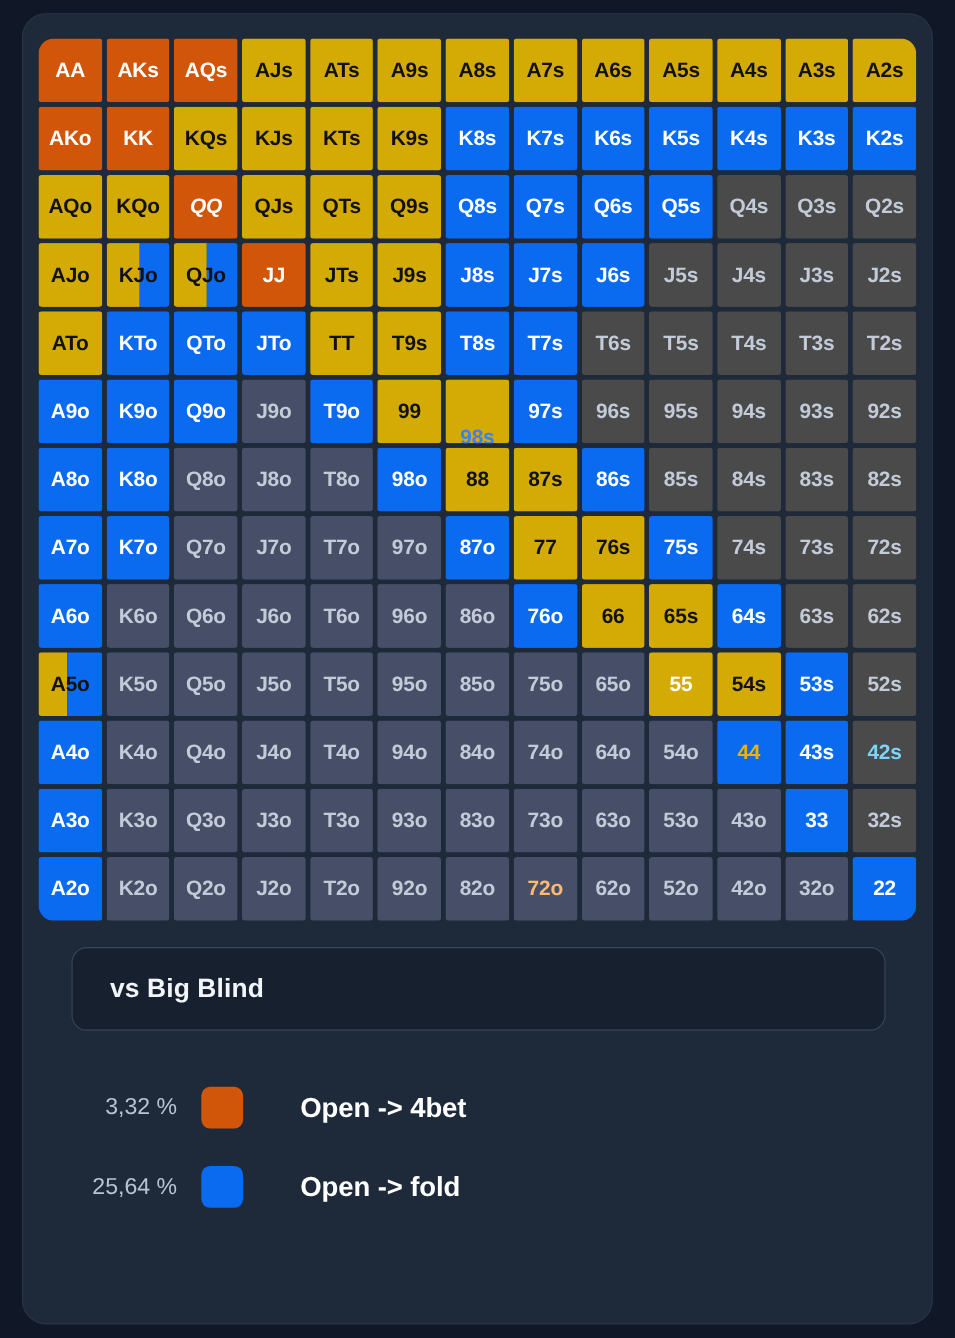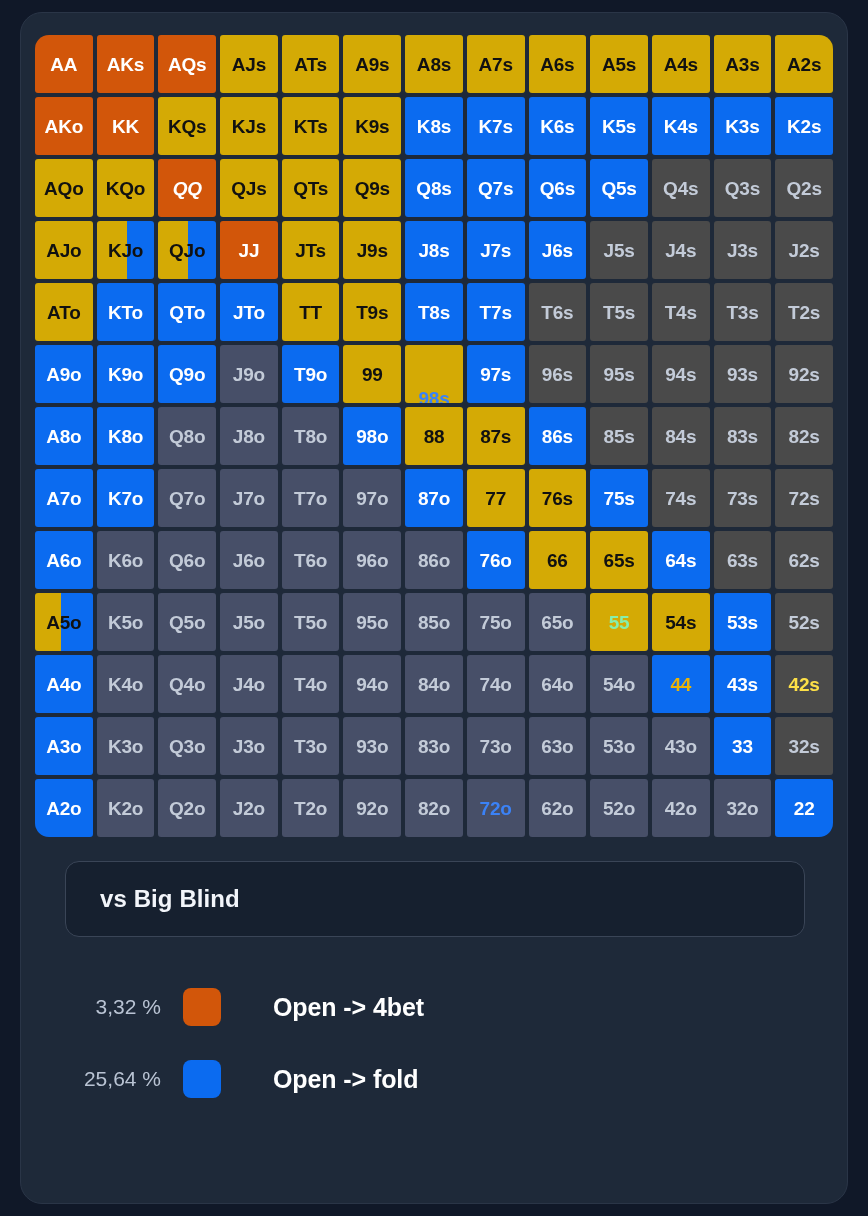--- a/index.html
+++ b/index.html
@@ -885,21 +885,21 @@
         <div class="cell">
           <div class="fills">
             <span style="width: 100%; background: rgb(71, 79, 104);"></span>
           </div>
           <span class="lbl" style="color: rgb(195, 203, 216);">65o</span>
         </div>
         <div class="cell">
           <div class="fills">
             <span style="width: 100%; background: rgb(212, 170, 5);"></span>
           </div>
-          <span class="lbl" style="color: #86efac;">55</span>
+          <span class="lbl" style="color: #ffffff;">55</span>
         </div>
         <div class="cell">
           <div class="fills">
             <span style="width: 100%; background: rgb(212, 170, 5);"></span>
           </div>
           <span class="lbl" style="color: rgb(17, 17, 17);">54s</span>
         </div>
         <div class="cell">
           <div class="fills">
             <span style="width: 100%; background: rgb(11, 107, 240);"></span>
@@ -981,21 +981,21 @@
         <div class="cell">
           <div class="fills">
             <span style="width: 100%; background: rgb(11, 107, 240);"></span>
           </div>
           <span class="lbl" style="color: rgb(255, 255, 255);">43s</span>
         </div>
         <div class="cell">
           <div class="fills">
             <span style="width: 100%; background: rgb(74, 74, 74);"></span>
           </div>
-          <span class="lbl" style="color: #fde047;">42s</span>
+          <span class="lbl" style="color: #7dd3fc;">42s</span>
         </div>
         <div class="cell">
           <div class="fills">
             <span style="width: 100%; background: rgb(11, 107, 240);"></span>
           </div>
           <span class="lbl" style="color: rgb(255, 255, 255);">A3o</span>
         </div>
         <div class="cell">
           <div class="fills">
             <span style="width: 100%; background: rgb(71, 79, 104);"></span>
@@ -1107,21 +1107,21 @@
         <div class="cell">
           <div class="fills">
             <span style="width: 100%; background: rgb(71, 79, 104);"></span>
           </div>
           <span class="lbl" style="color: rgb(195, 203, 216);">82o</span>
         </div>
         <div class="cell">
           <div class="fills">
             <span style="width: 100%; background: rgb(71, 79, 104);"></span>
           </div>
-          <span class="lbl" style="color: #3b82f6;">72o</span>
+          <span class="lbl" style="color: #fdba74;">72o</span>
         </div>
         <div class="cell">
           <div class="fills">
             <span style="width: 100%; background: rgb(71, 79, 104);"></span>
           </div>
           <span class="lbl" style="color: rgb(195, 203, 216);">62o</span>
         </div>
         <div class="cell">
           <div class="fills">
             <span style="width: 100%; background: rgb(71, 79, 104);"></span>

